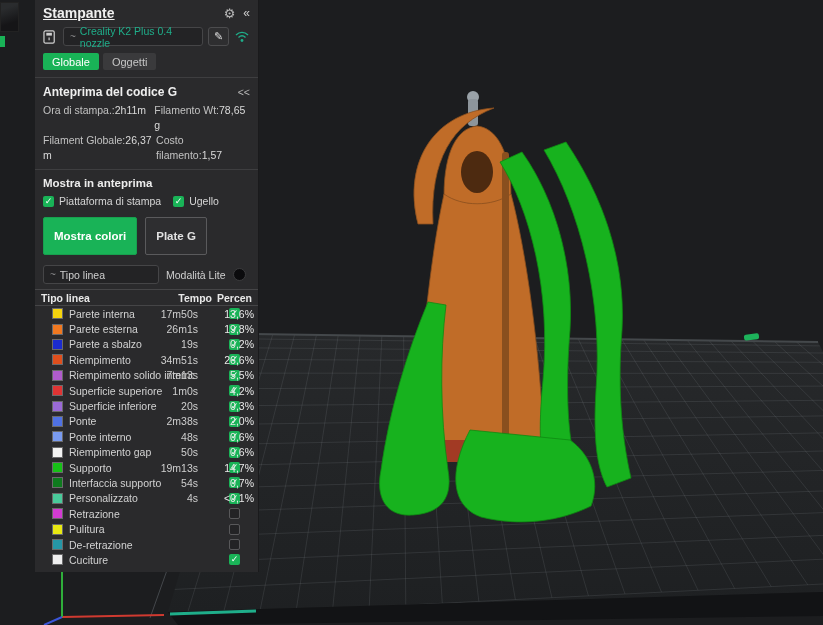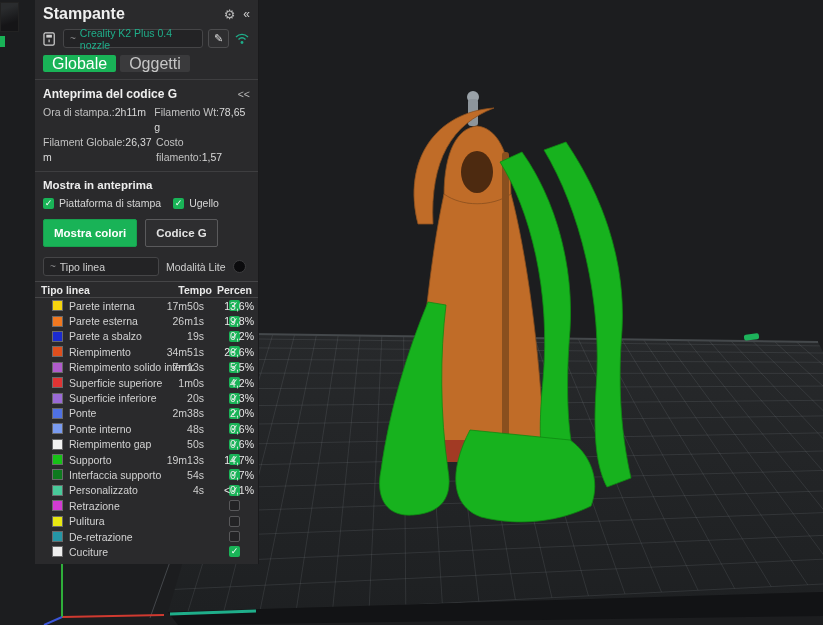--- a/index.html
+++ b/index.html
@@ -16,71 +16,71 @@
 
   
   .rail-icon{position:absolute;left:0;top:2px;width:19px;height:30px;background:#121214;
     border:1px solid #222;background-image:linear-gradient(160deg,#2a2c2e 20%,#151517 70%);}
   .rail-accent{position:absolute;left:0;top:36px;width:5px;height:11px;background:var(--accent,#19b357);}
 
   
   .panel{position:absolute;left:35px;top:0;width:224px;background:#2a2a2c;
     border-right:1px solid #1a1a1c;font-size:10.5px;padding-bottom:4px;z-index:5;}
   .p-head{display:flex;align-items:center;padding:5px 8px 4px 8px;}
-  .p-title{font-size:16px;font-weight:bold;color:#efefef;flex:1;}
+  .p-title{font-size:14px;font-weight:bold;color:#efefef;flex:1;text-decoration:underline;}
   .icon{color:#b8b8b8;cursor:pointer;}
   .gear{font-size:13px;margin-right:8px;}
   .collapse{font-size:12px;color:#cfcfcf;}
   .p-row{display:flex;align-items:center;gap:5px;padding:2px 8px 4px 8px;}
   .printer-glyph{width:15px;height:14px;flex:0 0 auto;}
   .select{display:flex;align-items:center;gap:4px;background:#232325;border:1px solid #454547;
     border-radius:3px;height:19px;padding:0 6px;cursor:pointer;}
   .printer-select{flex:1;}
   .sel-wave{color:#8a8a8c;font-size:10px;}
   .teal{color:var(--teal,#1fae8a);}
   .btn-box{width:21px;height:19px;background:#2e2e30;border:1px solid #4c4c4e;border-radius:3px;
     display:flex;align-items:center;justify-content:center;color:#dcdcdc;font-size:11px;cursor:pointer;}
   .plate-label{color:#c8c8c8;}
   .plate-select{width:118px;color:#dedede;}
   .tabs{display:flex;gap:4px;padding:3px 8px 7px 8px;}
   .tab{height:17px;padding:0 9px;display:flex;align-items:center;border-radius:2px;
-    background:#3a3a3c;color:#c6c6c6;font-size:16px;cursor:pointer;}
+    background:#3a3a3c;color:#c6c6c6;font-size:11px;cursor:pointer;}
   .tab.active{background:var(--accent,#19b357);color:#fff;}
   .divider{height:1px;background:#3e3e40;margin:0;}
   .sec-head{display:flex;align-items:center;padding:7px 8px 4px 8px;}
   .sec-title{font-size:12px;font-weight:bold;color:#efefef;flex:1;}
   .stats{padding:0 8px 6px 8px;color:#c2c2c2;line-height:15px;}
   .stat-line{display:flex;}
   .stat-pair.first{width:116px;}
   .stat-val{color:#dadada;}
   .sub-head{font-size:11.5px;font-weight:bold;color:#ededed;padding:7px 8px 3px 8px;}
   .checks{display:flex;gap:12px;padding:3px 8px 6px 8px;align-items:center;}
   .check-item{display:flex;align-items:center;gap:5px;cursor:pointer;}
   .cb{width:11px;height:11px;border-radius:2px;font-size:9px;line-height:11px;text-align:center;
     color:#fff;flex:0 0 auto;}
   .cb.checked{background:var(--accent,#19b357);}
   .cb.empty{background:#232325;border:1px solid #58585a;}
   .btn-row{display:flex;gap:8px;padding:4px 8px 8px 8px;}
-  .btn{height:28px;padding:0 10px;border-radius:2px;font-size:11.5px;font-weight:bold;
+  .btn{height:38px;padding:0 10px;border-radius:2px;font-size:11.5px;font-weight:bold;
     display:flex;align-items:center;cursor:pointer;}
   .btn.green{background:var(--accent,#19b357);color:#fff;border:1px solid #17a04e;}
   .btn.dark{background:#2e2e30;color:#e2e2e2;border:1px solid #5a5a5c;}
   .filter-row{display:flex;align-items:center;gap:7px;padding:2px 8px 5px 8px;}
   .filter-select{width:116px;color:#cfcfcf;}
   .lite-label{color:#cfcfcf;}
   .toggle-dot{width:13px;height:13px;border-radius:50%;background:#0b0b0d;border:1px solid #3c3c3e;cursor:pointer;}
   .thead{position:relative;height:17px;display:flex;align-items:center;font-weight:bold;
     font-size:10.5px;color:#e8e8e8;border-top:1px solid #454547;border-bottom:1px solid #454547;
     padding-left:6px;}
   .th-time{position:absolute;right:46px;}
   .th-pct{position:absolute;right:3px;overflow:hidden;width:38px;white-space:nowrap;}
   .trow{position:relative;height:15.4px;display:flex;align-items:center;padding-left:18px;}
   .swatch{width:9px;height:9px;margin-right:7px;outline:1px solid rgba(255,255,255,.3);flex:0 0 auto;}
   .tlabel{color:#d2d2d2;white-space:nowrap;overflow:hidden;max-width:125px;}
-  .ttime{position:absolute;right:54px;color:#cfcfcf;}
+  .ttime{position:absolute;right:60px;color:#cfcfcf;}
   .trow .cb{position:absolute;right:18px;z-index:1;}
   .tpct{position:absolute;right:4px;z-index:2;color:#e8e8e8;}
 </style>
 </head>
 <body>
 
 <div class="stage" style="--accent: #19b357; --teal: #1fae8a; --model: #c06c28; --support: #17b21e;">
 
   <div class="viewport">
     <svg width="823" height="625" viewBox="0 0 823 625">
@@ -239,21 +239,21 @@
         <span>Piattaforma di stampa</span>
       </span>
       <span class="check-item">
         <span class="cb checked">✓</span>
         <span>Ugello</span>
       </span>
     </div>
 
     <div class="btn-row">
       <div class="btn green">Mostra colori</div>
-      <div class="btn dark">Codice G</div>
+      <div class="btn dark">Plate G</div>
     </div>
 
     <div class="filter-row">
       <div class="select filter-select">
         <span class="sel-wave">~</span>
         <span>Tipo linea</span>
       </div>
       <span class="lite-label">Modalità Lite</span>
       <span class="toggle-dot"></span>
     </div>

